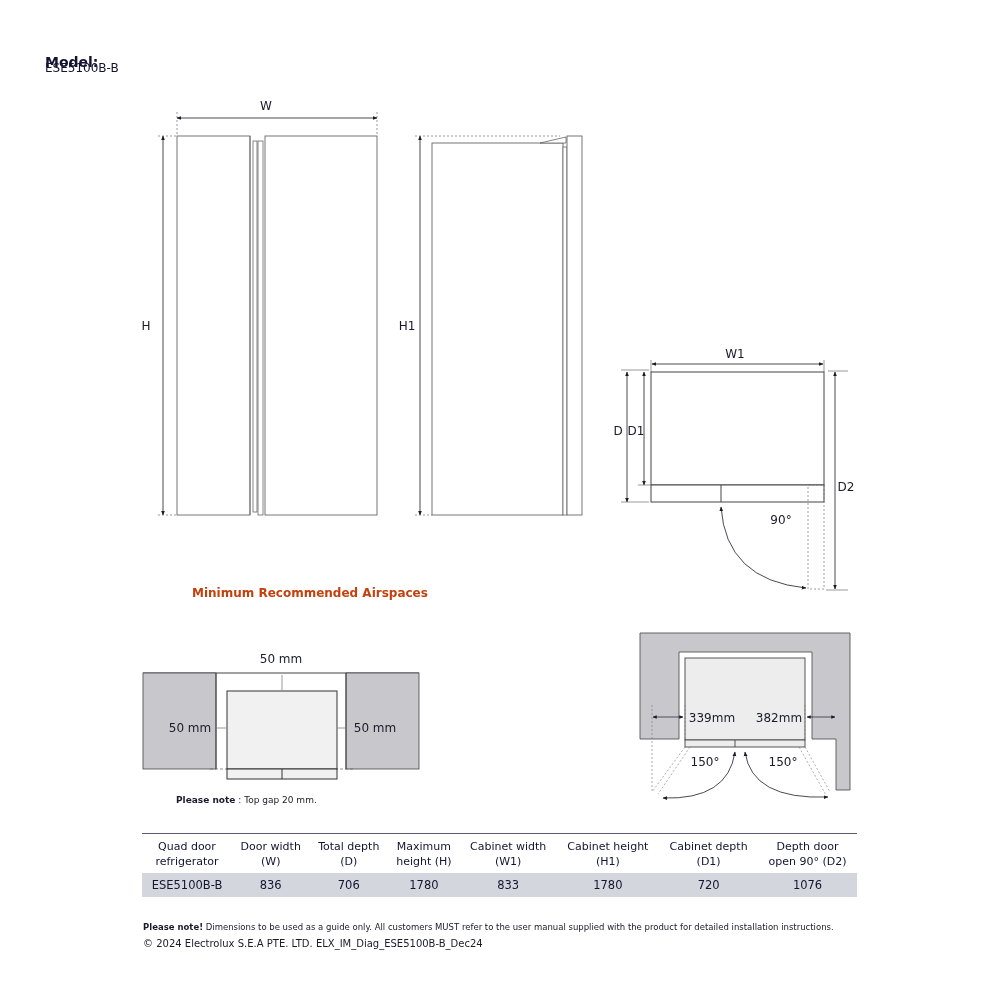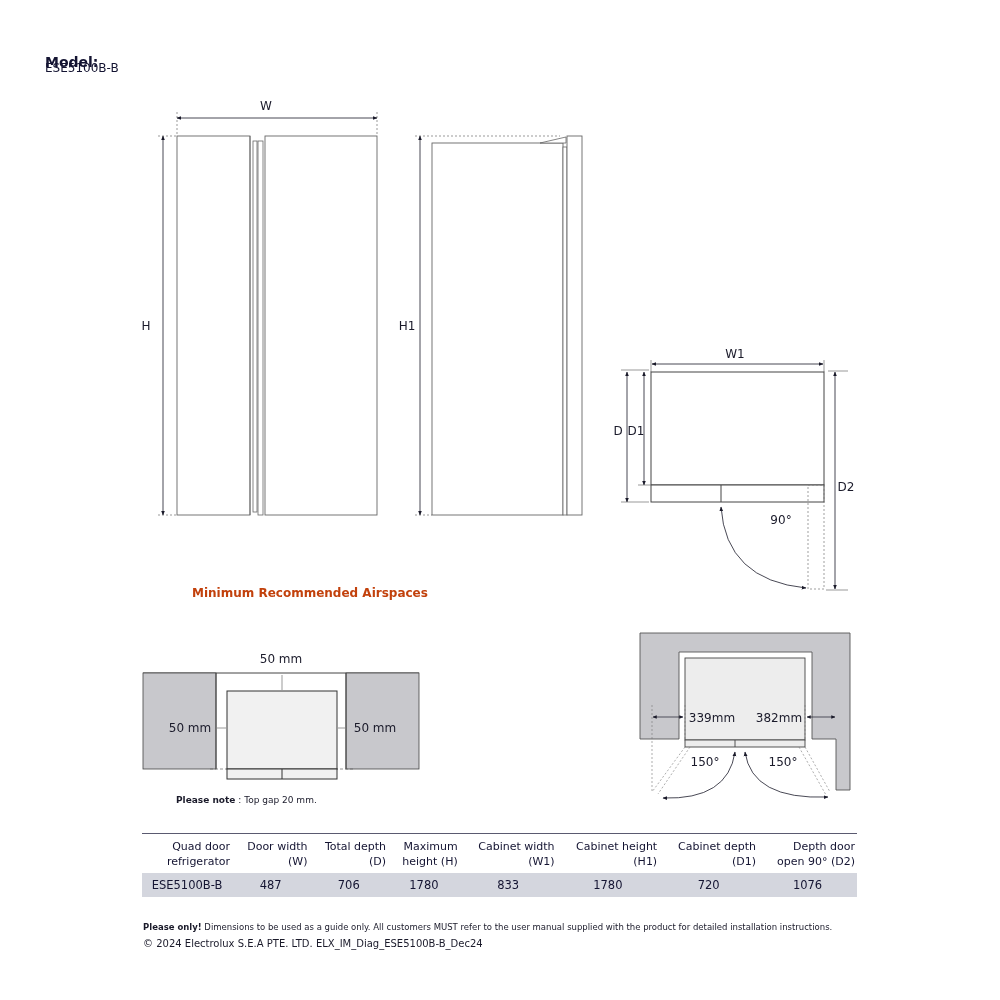--- a/index.html
+++ b/index.html
@@ -8,21 +8,21 @@
     .abs { position:absolute; }
     .model-label { left:45px; top:43px; font-size:14px; font-weight:bold; color:#141432;margin-top:11px; }
     .model-value { left:45px; top:61px; font-size:12px; color:#141432; }
     svg text { font-family:"DejaVu Sans", "Liberation Sans", sans-serif; fill:#1a1a2a; }
     .air-title { left:148px; top:586px; font-size:12px; font-weight:bold; color:#c2410c;margin-left:44px; }
     .air-desc { left:142px; top:606px; font-size:11px; line-height:15px; color:#1a1a2a; width:360px; }
     .air-note { left:142px; top:795px; font-size:9px; color:#1a1a2a; }
     .air-note b { font-weight:bold;padding-left:34px; }
     table.spec { position:absolute; left:142px; top:833px; width:715px; border-collapse:collapse;
                  border-top:1.5px solid #5a5a70; font-size:11px; }
-    table.spec th { font-weight:normal; color:#141432; padding:5px 2px 4px; line-height:15px; text-align:right; vertical-align:middle; }
+    table.spec th { font-weight:normal; color:#141432; padding:5px 2px 4px; line-height:15px; text-align:center; vertical-align:middle; }
     table.spec td { background:#d4d6de; color:#141432; text-align:center; padding:4px 2px; height:16px; font-size:11.5px; }
     .footer1 { left:143px; top:922px; font-size:8.5px; color:#1a1a2a; white-space:nowrap; }
     .footer1 b { font-weight:bold; }
     .footer2 { left:143px; top:938px; font-size:10px; color:#1a1a2a; white-space:nowrap; }
   </style>
 </head>
 <body>
 
 <div class="abs model-label">Model:</div>
 <div class="abs model-value">ESE5100B-B</div>
@@ -174,25 +174,25 @@
         </th>
       <th>
           <div>Depth door</div>
           <div>open 90° (D2)</div>
         </th>
     </tr>
   </thead>
   <tbody>
     <tr>
       <td>ESE5100B-B</td>
-      <td>487</td>
+      <td>836</td>
       <td>706</td>
       <td>1780</td>
       <td>833</td>
       <td>1780</td>
       <td>720</td>
       <td>1076</td>
     </tr>
   </tbody>
 </table>
 
-<div class="abs footer1"><b>Please only!</b><span> Dimensions to be used as a guide only. All customers MUST refer to the user manual supplied with the product for detailed installation instructions.</span></div>
+<div class="abs footer1"><b>Please note!</b><span> Dimensions to be used as a guide only. All customers MUST refer to the user manual supplied with the product for detailed installation instructions.</span></div>
 <div class="abs footer2">© 2024 Electrolux S.E.A PTE. LTD.  ELX_IM_Diag_ESE5100B-B_Dec24</div>
 
 </body></html>

